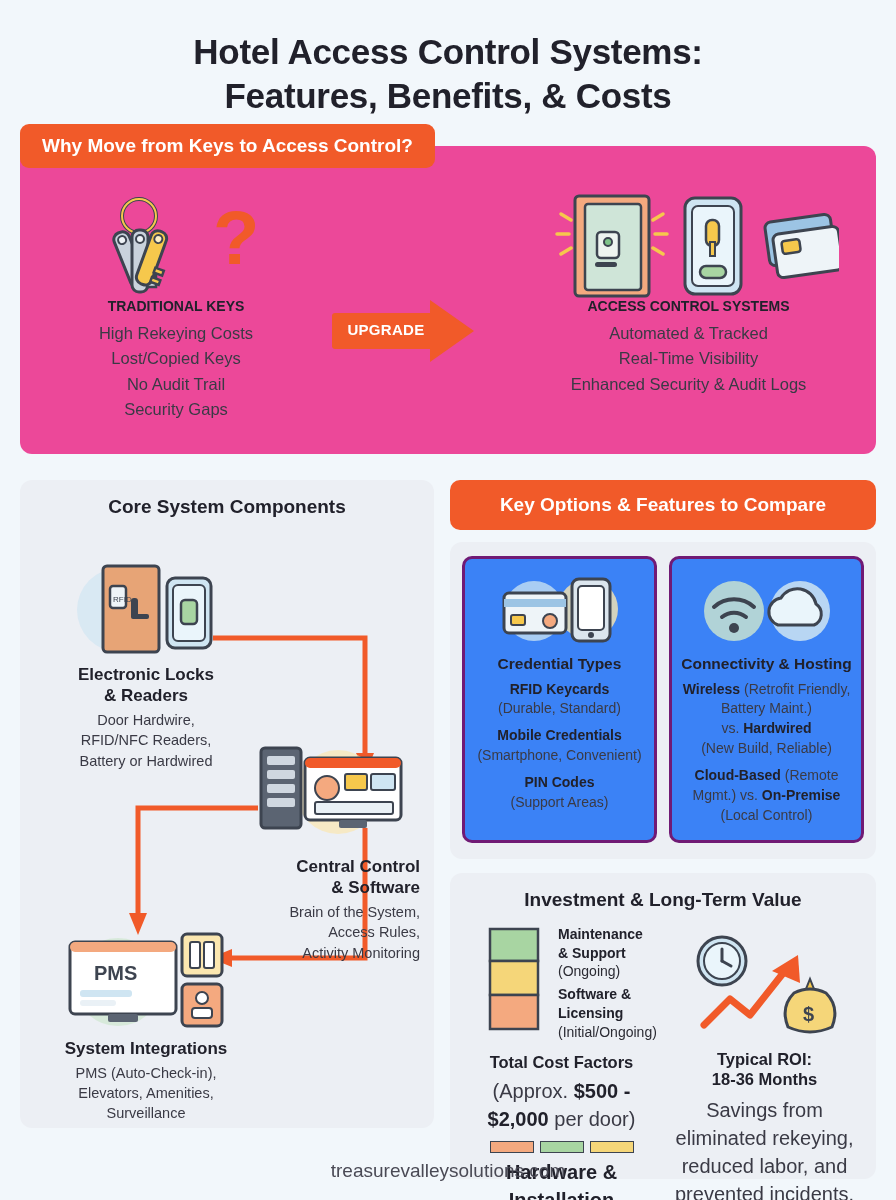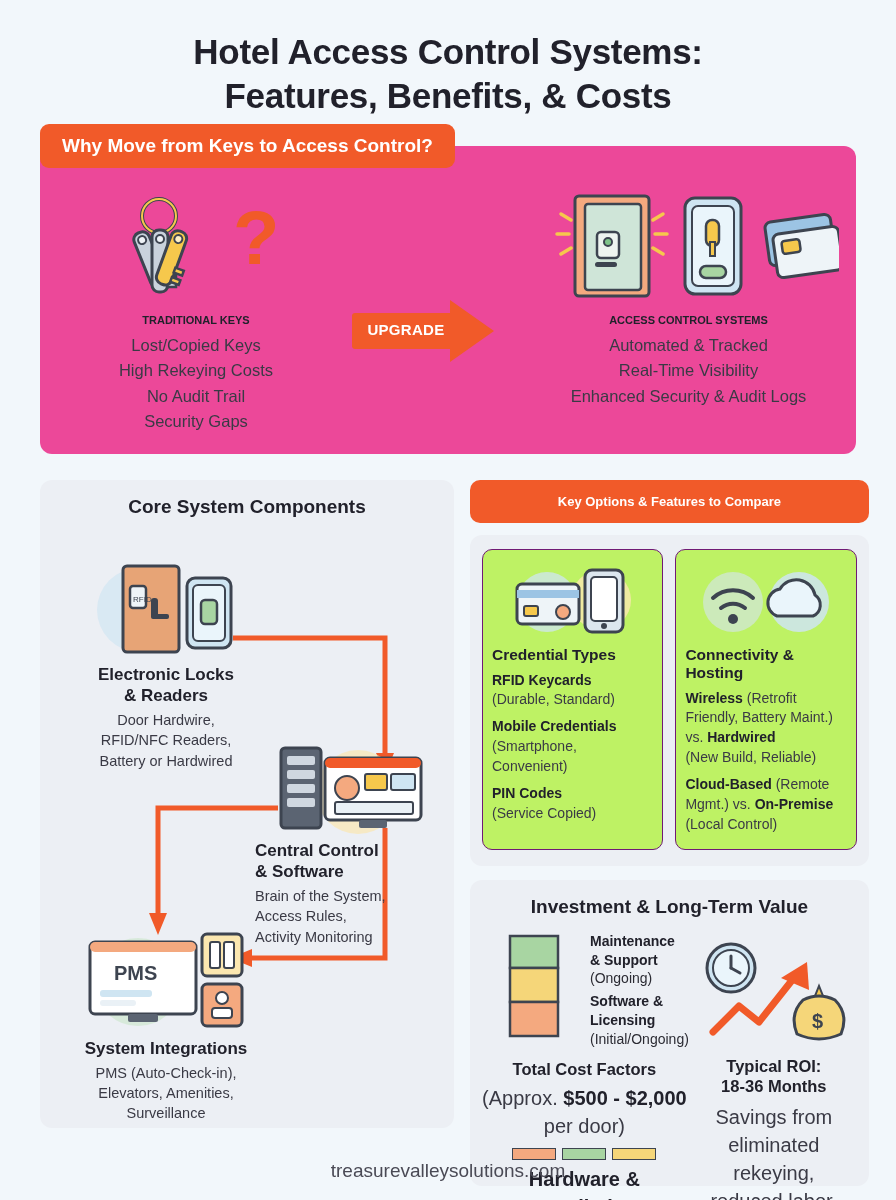--- a/index.html
+++ b/index.html
@@ -3,21 +3,21 @@
 <meta charset="utf-8">
 <style>
   * { box-sizing: border-box; margin: 0; padding: 0; }
   body {
     width: 896px; height: 1200px;
     background: #f2f7fb;
     font-family: "Liberation Sans", sans-serif;
     color: #2b2b33;
     overflow: hidden;
   }
-  .page { position: relative; width: 896px; height: 1200px; padding: 0 40px; }
+  .page { position: relative; width: 896px; height: 1200px; padding: 0 20px; }
 
   
   .title {
     text-align: center;
     font-size: 35px;
     font-weight: bold;
     line-height: 1.25;
     color: #21212b;
     padding-top: 30px;
     letter-spacing: -0.3px;
@@ -42,22 +42,22 @@
     padding: 11px 22px;
     border-radius: 9px;
     white-space: nowrap;
   }
   .why-inner { display: flex; padding-top: 44px; align-items: flex-start; }
   .why-col { flex: 1; text-align: center; }
   .why-col.left { width: 300px; flex: none; margin-left: 6px;}
   .why-col.right { flex: 1; }
   .col-head {
     font-weight: bold;
-    font-size: 11px;
-    margin-top: 16px;
+    font-size: 14px;
+    margin-top: 0;
     color: #21212b;
   }
   .col-list { margin-top: 7px; font-size: 16.5px; line-height: 1.55; color: #3a3a45; }
 
   .upgrade-wrap {
     width: 175px; flex: none;
     position: relative;
     margin-top: 110px;
   }
   .arrow-big { position: relative; height: 62px; }
@@ -98,31 +98,31 @@
   }
 
   
   .core { height: 648px; position: relative; }
   .core-title { font-weight: bold; font-size: 17px; line-height: 1.25; color: #21212b; }
   .core-sub { font-size: 14.5px; line-height: 1.4; margin-top: 4px; color: #3a3a45; }
 
   
   .orange-head {
     background: #f15a29; color: #fff; font-weight: bold;
-    font-size: 13px; text-align: center; padding: 14px 10px;
+    font-size: 19px; text-align: center; padding: 14px 10px;
     border-radius: 10px;
   }
   .opt-card {
     background: #eceff4; border-radius: 12px; margin-top: 12px;
     padding: 14px 12px 16px;
     display: flex; gap: 12px;
   }
   .opt-box {
-    flex: 1; background: #bef264; border: 1px solid #701a75; border-radius: 10px;
-    padding: 12px 9px 14px; 
+    flex: 1; background: #3b82f6; border: 3px solid #701a75; border-radius: 10px;
+    padding: 12px 9px 14px; text-align: center;
   }
   .opt-title { font-weight: bold; font-size: 15.5px; margin-top: 6px; color: #21212b;}
   .opt-body { font-size: 14px; line-height: 1.42; margin-top: 7px; color: #3a3a45;}
   .opt-body b { color: #21212b; }
   .opt-body p { margin-top: 7px; }
 
   
   .invest { background: #eceff4; border-radius: 12px; margin-top: 14px; padding-bottom: 14px; height: 306px; position: relative;}
   .inv-cols { display: flex; padding: 0 10px; }
   .inv-col { flex: 1; text-align: center; }
@@ -178,22 +178,22 @@
               <circle cx="90" cy="46" r="4" fill="#fdf0c6" stroke="#3d4450" stroke-width="2"></circle>
               <rect x="97" y="74" width="9" height="5" fill="#f6c84c" stroke="#3d4450" stroke-width="2.5"></rect>
               <rect x="97" y="84" width="9" height="5" fill="#f6c84c" stroke="#3d4450" stroke-width="2.5"></rect>
             </g>
 
             <text x="142" y="74" font-family="Liberation Sans, sans-serif" font-size="76" font-weight="bold" fill="#f15a29">?</text>
           </svg>
         </div>
         <div class="col-head">TRADITIONAL KEYS</div>
         <div class="col-list">
+          <div>High Rekeying Costs</div>
           <div>Lost/Copied Keys</div>
-          <div>High Rekeying Costs</div>
           <div>No Audit Trail</div>
           <div>Security Gaps</div>
         </div>
       </div>
 
       <div class="upgrade-wrap">
         <div class="arrow-big">
           <div class="shaft"></div>
           <div class="head"></div>
           <div class="lbl">UPGRADE</div>
@@ -292,21 +292,21 @@
               </g>
               <rect x="62" y="16" width="96" height="62" rx="5" fill="#fff" stroke="#3d4450" stroke-width="3"></rect>
               <rect x="62" y="16" width="96" height="10" rx="5" fill="#f15a29"></rect>
               <circle cx="84" cy="46" r="12" fill="#f4a97f" stroke="#3d4450" stroke-width="2"></circle>
               <rect x="102" y="32" width="22" height="16" rx="2" fill="#f6c84c" stroke="#3d4450" stroke-width="2"></rect>
               <rect x="128" y="32" width="24" height="16" rx="2" fill="#cfe5f2" stroke="#3d4450" stroke-width="2"></rect>
               <rect x="72" y="60" width="78" height="12" rx="2" fill="#eaf1f6" stroke="#3d4450" stroke-width="2"></rect>
               <rect x="96" y="78" width="28" height="8" rx="2" fill="#5b6472"></rect>
             </svg>
           </div>
-          <div style="text-align:left;margin-top:6px;">
+          <div style="text-align:right;margin-top:22px;">
             <div class="core-title">
               <span>Central Control</span><br>
               <span>&amp; Software</span>
             </div>
             <div class="core-sub" style="white-space:pre-line;">Brain of the System,
 Access Rules,
 Activity Monitoring</div>
           </div>
         </div>
 
@@ -355,21 +355,21 @@
                 <circle cx="60" cy="50" r="7" fill="#f4a97f" stroke="#3d4450" stroke-width="2"></circle>
                 <rect x="82" y="8" width="38" height="62" rx="7" fill="#dce6ee" stroke="#3d4450" stroke-width="3"></rect>
                 <rect x="88" y="15" width="26" height="44" rx="4" fill="#fff" stroke="#3d4450" stroke-width="2"></rect>
                 <circle cx="101" cy="64" r="3" fill="#3d4450"></circle>
               </svg>
             </div>
             <div class="opt-title">Credential Types</div>
             <div class="opt-body">
               <p><b>RFID Keycards</b><br><span>(Durable, Standard)</span></p>
               <p><b>Mobile Credentials</b><br><span>(Smartphone, Convenient)</span></p>
-              <p><b>PIN Codes</b><br><span>(Service Copied)</span></p>
+              <p><b>PIN Codes</b><br><span>(Support Areas)</span></p>
             </div>
           </div>
 
           <div class="opt-box">
             <div style="display:flex;justify-content:center;">
               <svg width="150" height="78" viewBox="0 0 150 78">
                 <circle cx="42" cy="40" r="30" fill="#cfe7cf" opacity="0.8"></circle>
                 <circle cx="108" cy="40" r="30" fill="#cfe5f2" opacity="0.85"></circle>
                 <g fill="none" stroke="#3d4450" stroke-width="4" stroke-linecap="round">
                   <path d="M22,36 A30,30 0 0 1 62,36"></path>
@@ -391,21 +391,21 @@
 
         </div>
       </div>
 
       <div class="invest">
         <div class="panel-h">Investment &amp; Long-Term Value</div>
 
         <div class="inv-cols" style="margin-top:4px;">
 
           <div class="inv-col">
-            <div style="display:flex;align-items:flex-start;gap:20px;padding-left:18px;">
+            <div style="display:flex;align-items:flex-start;gap:8px;padding-left:18px;">
               <div style="margin-top:6px;">
                 <svg width="72" height="106" viewBox="0 0 72 106">
                   <rect x="12" y="2" width="48" height="32" fill="#a8d5a2" stroke="#3d4450" stroke-width="2.5"></rect>
                   <rect x="12" y="34" width="48" height="34" fill="#f5d679" stroke="#3d4450" stroke-width="2.5"></rect>
                   <rect x="12" y="68" width="48" height="34" fill="#f4a97f" stroke="#3d4450" stroke-width="2.5"></rect>
                 </svg>
               </div>
               <div class="stack-legend" style="margin-top:4px;">
                 <div style="position:relative;">
                   <b>Maintenance</b><br>

